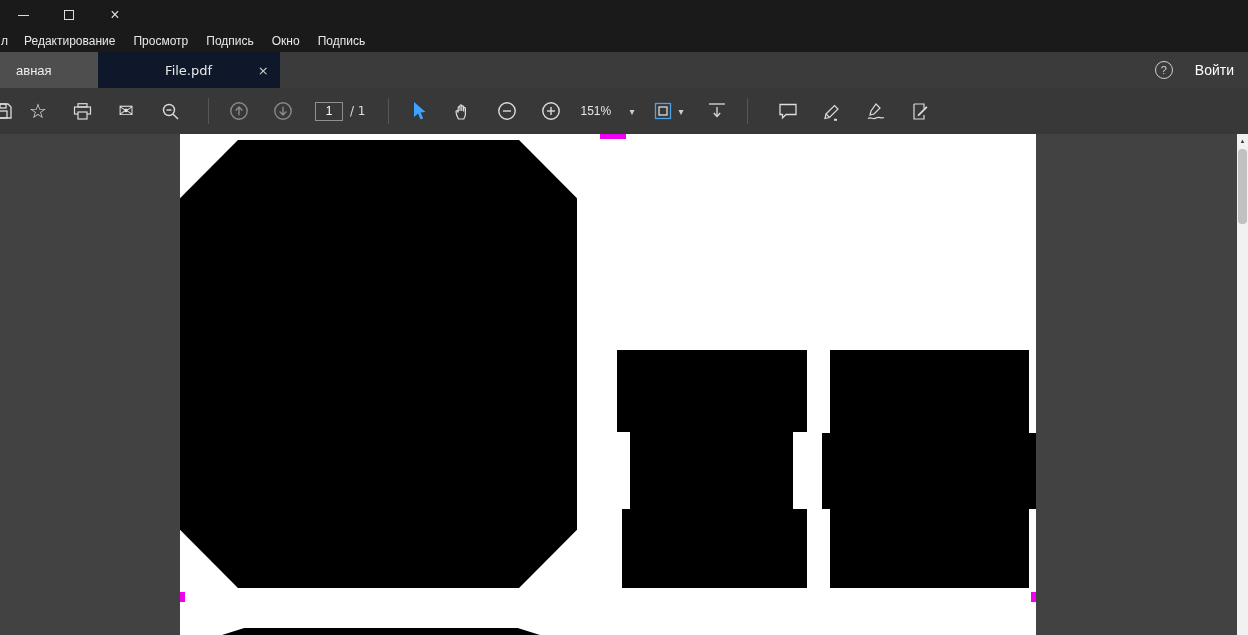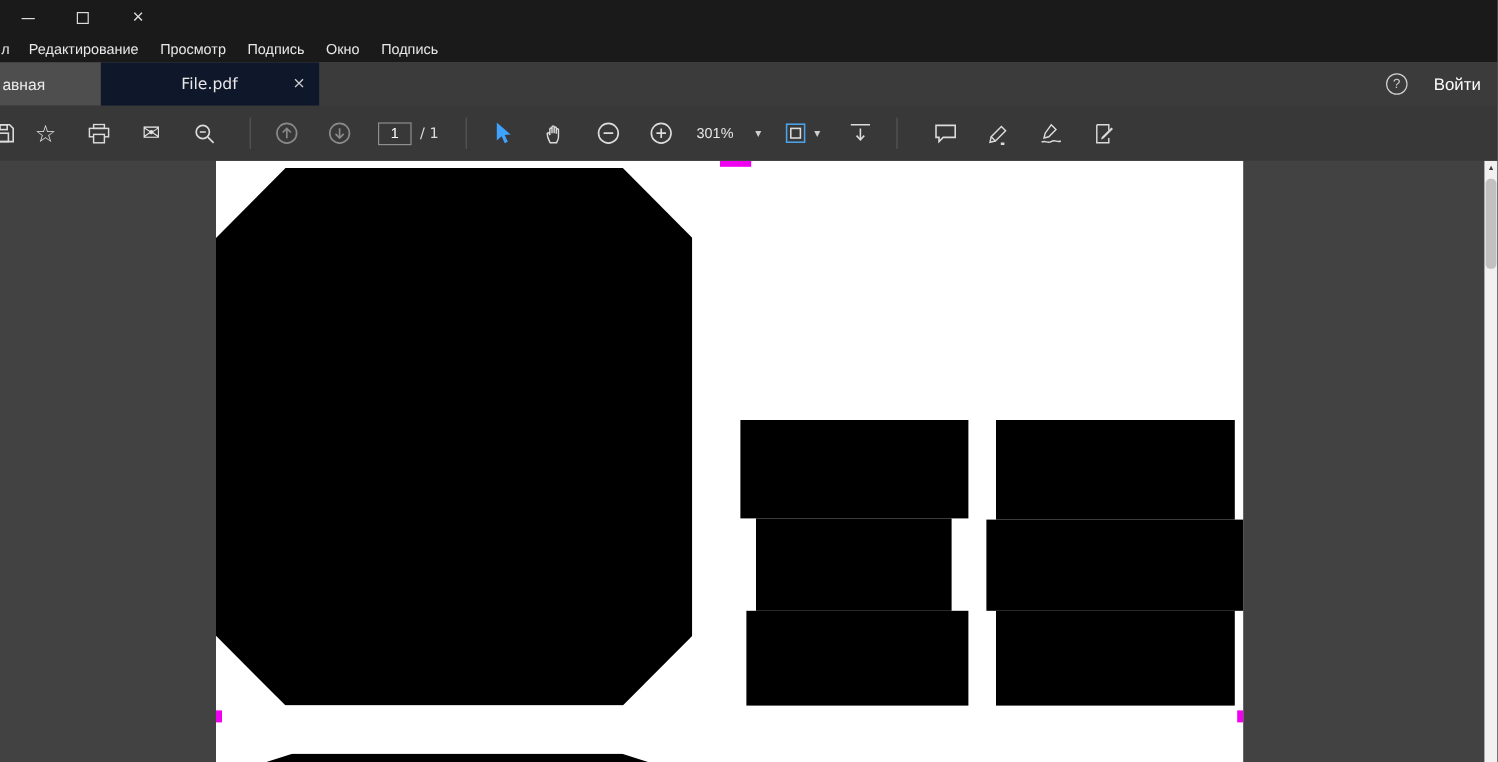--- a/index.html
+++ b/index.html
@@ -18,21 +18,21 @@
   
   .menubar { height:22px; background:#1a1a1a; display:flex; align-items:center; }
   .menu-item { height:22px; line-height:22px; padding:0 9px; color:#e8e8e8; font-size:12px;
     background:none; border:0; cursor:default; }
   .menu-item.first { padding-left:1px; padding-right:7px; }
 
   
   .tabbar { height:36px; background:#4e4e4e; display:flex; align-items:stretch; }
   .nav-label { display:flex; align-items:center; padding:0 16px; color:#ececec; font-size:13px;
     background:none; border:0; cursor:default; }
-  .nav-label.home { padding-left:2px; padding-right:14px; }
+  .nav-label.home { padding-left:16px; padding-right:14px; }
   .nav-label.tools { margin-left:10px; }
   .doc-tab { position:relative; display:flex; align-items:center; justify-content:center;
     color:#e8e8e8; font-size:13px; border:0; cursor:default; }
   .doc-tab.active { width:182px; margin-left:32px; background:#0f172a; }
   .doc-tab.inactive { width:176px; background:#454545; border-left:1px solid #3a3a3a; }
   .tab-close { position:absolute; right:11px; top:50%; transform:translateY(-50%);
     color:#cfcfcf; font-size:13px; line-height:1; }
   .tabbar-right { flex:1; background:#3b3b3b; display:flex; align-items:center;
     justify-content:flex-end; gap:22px; padding-right:14px; }
   .help-circle { width:18px; height:18px; border:1.5px solid #cfcfcf; border-radius:50%;
@@ -188,21 +188,21 @@
     </svg>
   </button>
   <button class="tb">
     <svg width="22" height="22" viewBox="0 0 22 22" fill="none" stroke="#dcdcdc" stroke-width="1.4">
       <circle cx="11" cy="11" r="8.2"></circle>
         <line x1="7" y1="11" x2="15" y2="11"></line>
         <line x1="11" y1="7" x2="11" y2="15"></line>
     </svg>
   </button>
   <button class="zoom-level">
-    <span>301%</span>
+    <span>151%</span>
     <span class="caret">▾</span>
   </button>
   <button class="tb tb-wide">
     <svg width="20" height="18" viewBox="0 0 20 18" fill="none" stroke-width="1.3">
       <rect x="2.5" y="1.5" width="15" height="15" stroke="#4da3e8"></rect>
         <rect x="6" y="5" width="8" height="8" stroke="#dcdcdc"></rect>
     </svg>
     <span class="caret">▾</span>
   </button>
   <button class="tb">

